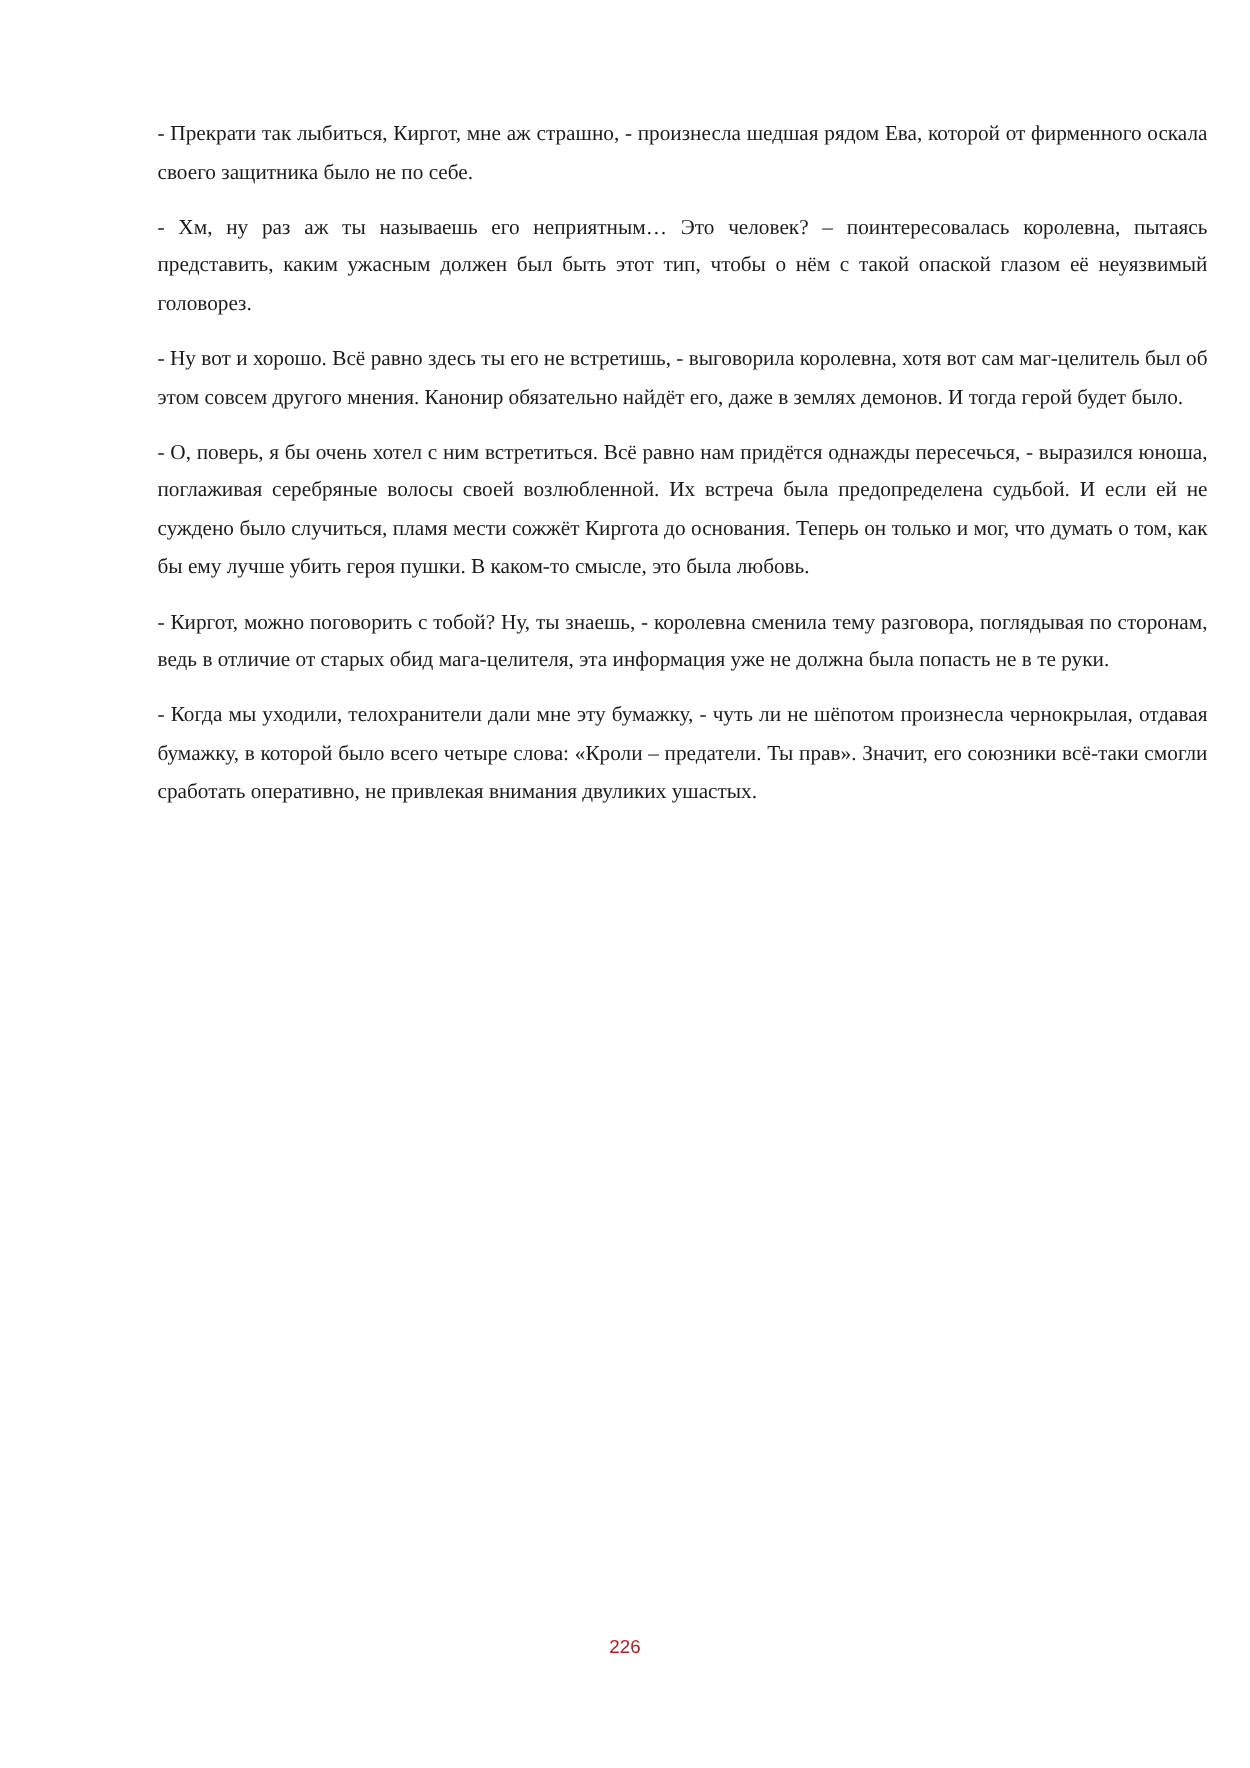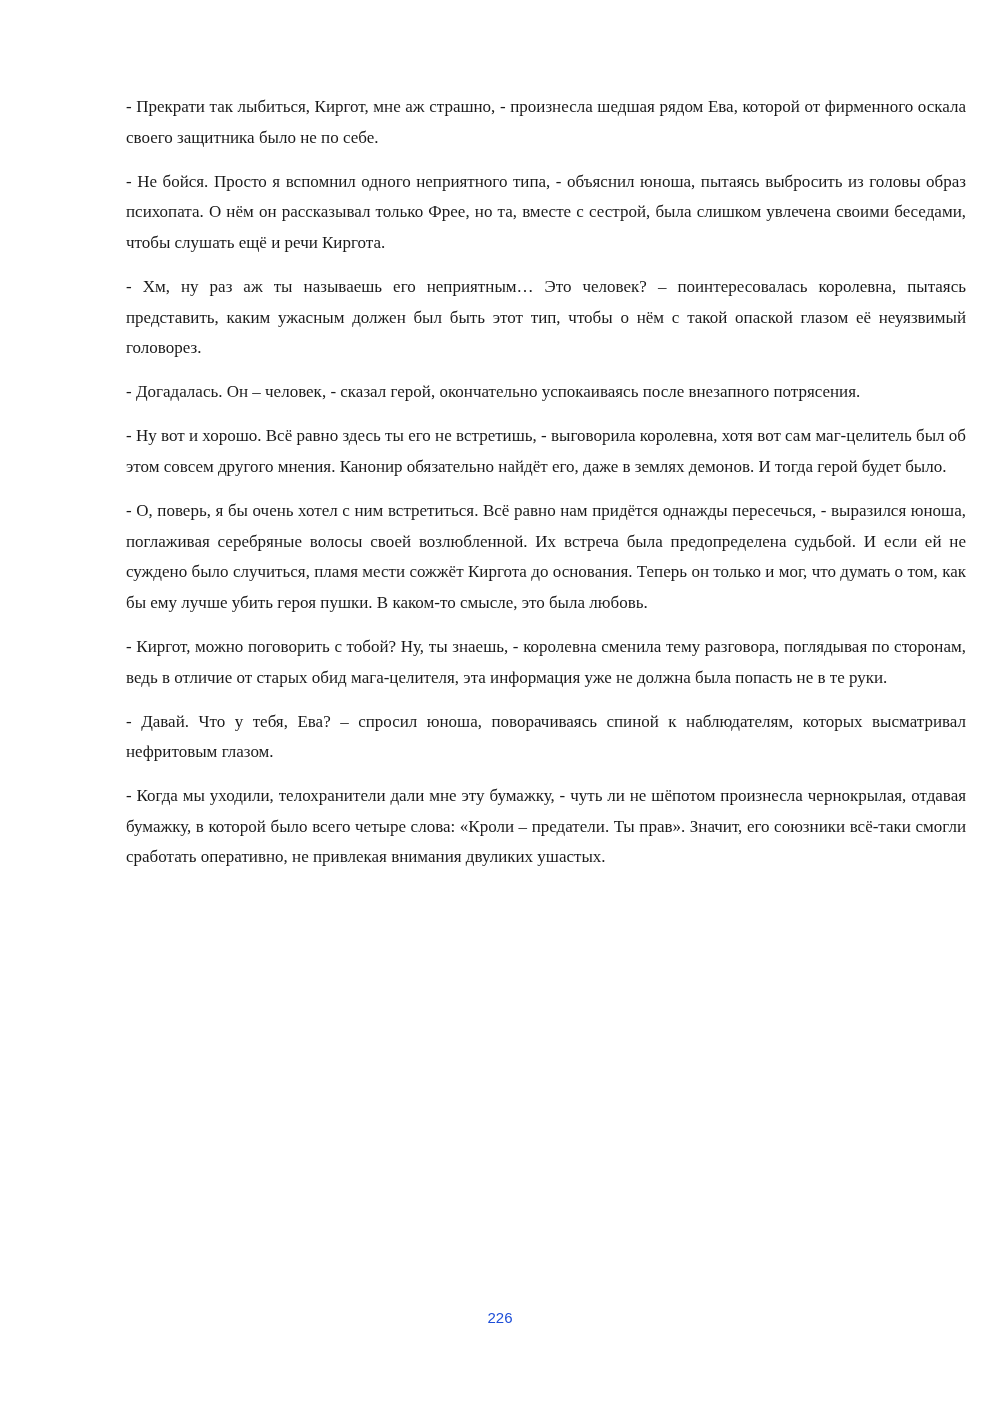--- a/index.html
+++ b/index.html
@@ -31,31 +31,28 @@
       hyphens: none;
     }
     .page-number {
       position: absolute;
       left: 0;
       width: 1000px;
       top: 1309px;
       text-align: center;
       font-family: "Liberation Sans", "DejaVu Sans", sans-serif;
       font-size: 15px;
-      color: #1d4ed8;
+      color: #b91c1c;
     }
   </style>
 </head>
 <body>
 
 <div class="page">
   <p class="para">- Прекрати так лыбиться, Киргот, мне аж страшно, - произнесла шедшая рядом Ева, которой от фирменного оскала своего защитника было не по себе.</p>
-  <p class="para">- Не бойся. Просто я вспомнил одного неприятного типа, - объяснил юноша, пытаясь выбросить из головы образ психопата. О нём он рассказывал только Фрее, но та, вместе с сестрой, была слишком увлечена своими беседами, чтобы слушать ещё и речи Киргота.</p>
   <p class="para">- Хм, ну раз аж ты называешь его неприятным… Это человек? – поинтересовалась королевна, пытаясь представить, каким ужасным должен был быть этот тип, чтобы о нём с такой опаской глазом её неуязвимый головорез.</p>
-  <p class="para">- Догадалась. Он – человек, - сказал герой, окончательно успокаиваясь после внезапного потрясения.</p>
   <p class="para">- Ну вот и хорошо. Всё равно здесь ты его не встретишь, - выговорила королевна, хотя вот сам маг-целитель был об этом совсем другого мнения. Канонир обязательно найдёт его, даже в землях демонов. И тогда герой будет было.</p>
   <p class="para">- О, поверь, я бы очень хотел с ним встретиться. Всё равно нам придётся однажды пересечься, - выразился юноша, поглаживая серебряные волосы своей возлюбленной. Их встреча была предопределена судьбой. И если ей не суждено было случиться, пламя мести сожжёт Киргота до основания. Теперь он только и мог, что думать о том, как бы ему лучше убить героя пушки. В каком-то смысле, это была любовь.</p>
   <p class="para">- Киргот, можно поговорить с тобой? Ну, ты знаешь, - королевна сменила тему разговора, поглядывая по сторонам, ведь в отличие от старых обид мага-целителя, эта информация уже не должна была попасть не в те руки.</p>
-  <p class="para">- Давай. Что у тебя, Ева? – спросил юноша, поворачиваясь спиной к наблюдателям, которых высматривал нефритовым глазом.</p>
   <p class="para">- Когда мы уходили, телохранители дали мне эту бумажку, - чуть ли не шёпотом произнесла чернокрылая, отдавая бумажку, в которой было всего четыре слова: «Кроли – предатели. Ты прав». Значит, его союзники всё-таки смогли сработать оперативно, не привлекая внимания двуликих ушастых.</p>
 </div>
 
 <div class="page-number">226</div>
 
 </body></html>

